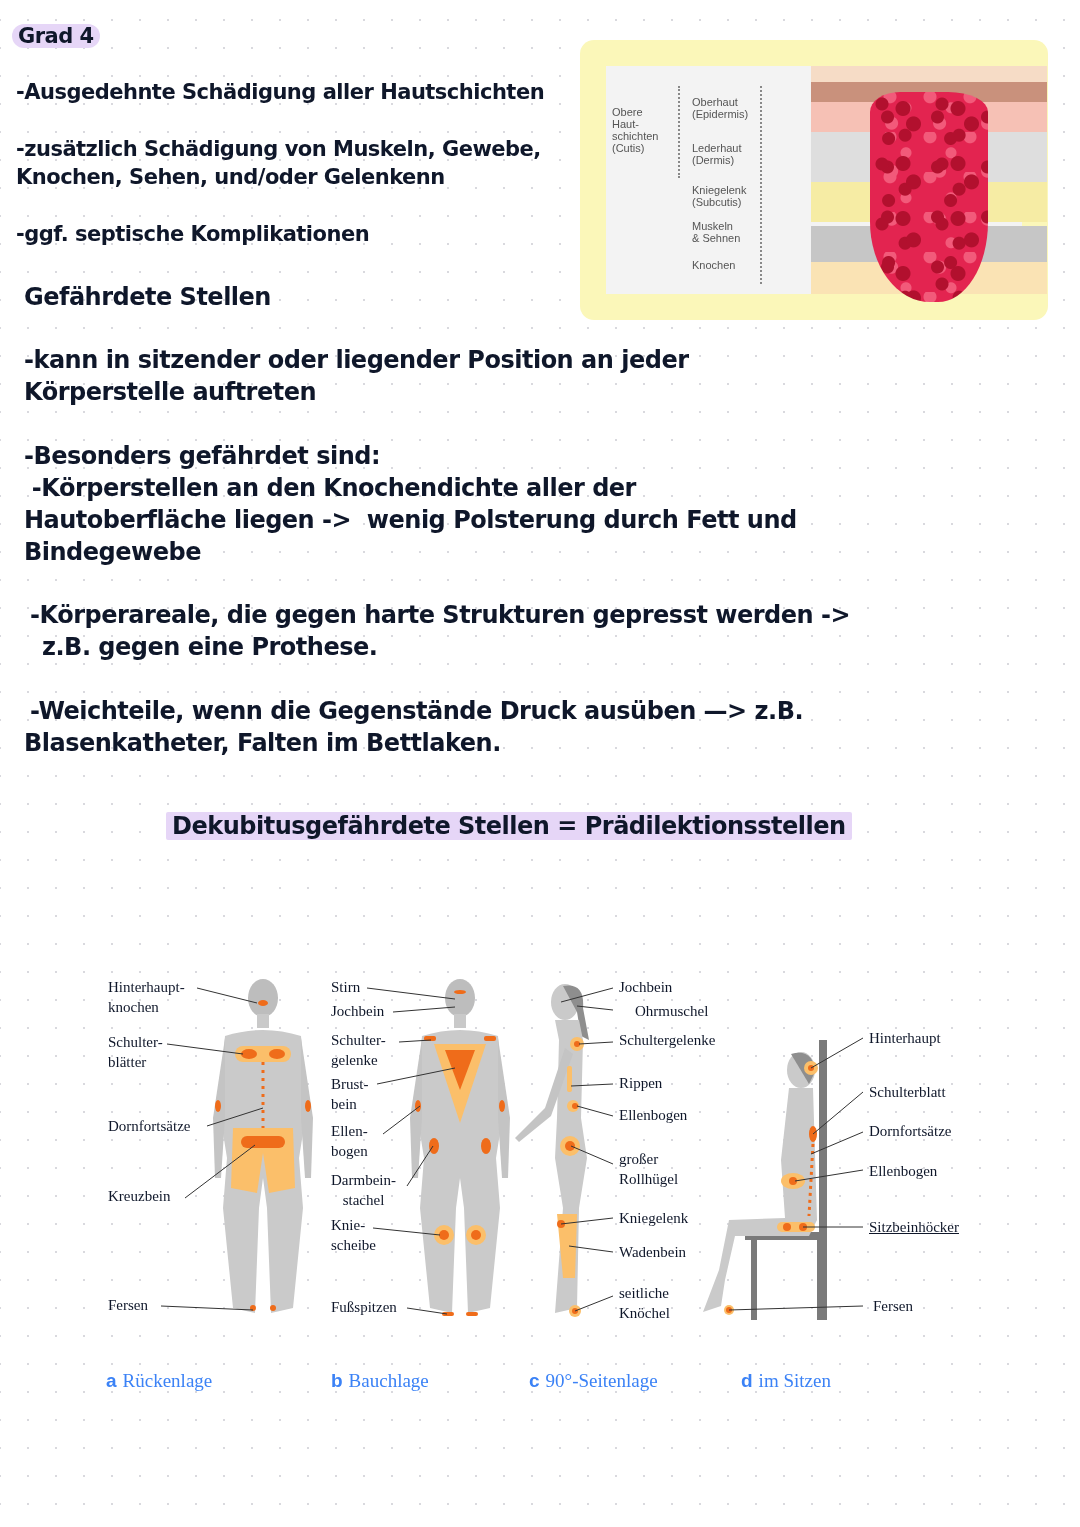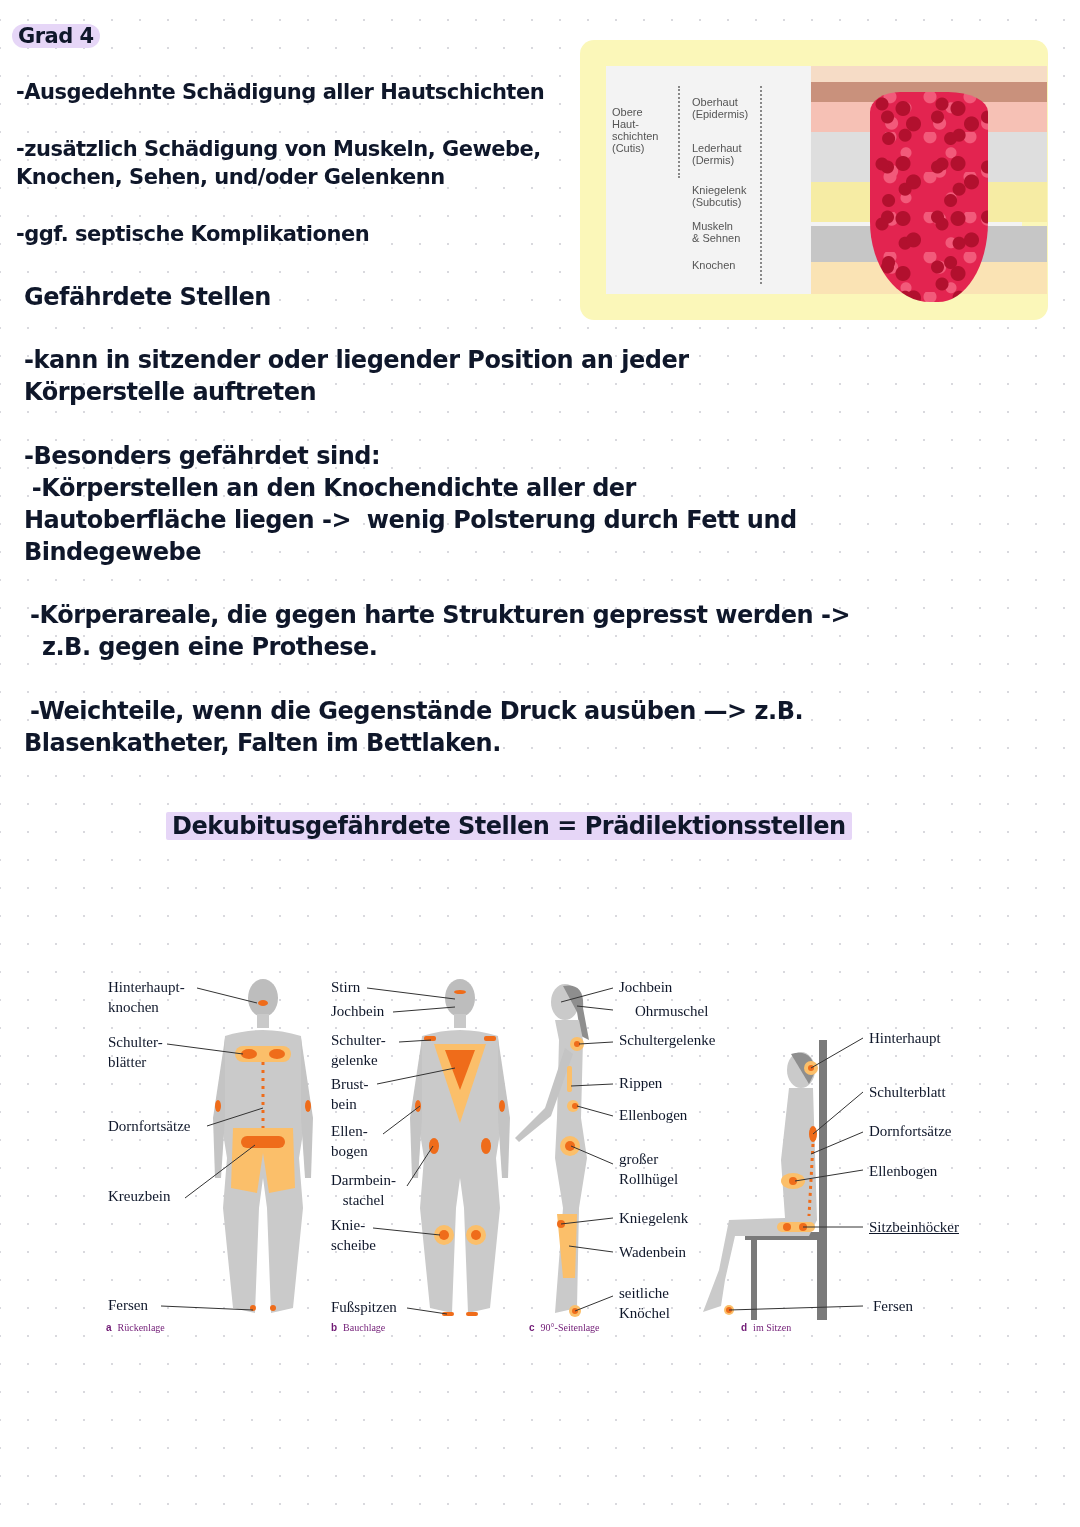--- a/index.html
+++ b/index.html
@@ -45,21 +45,21 @@
       radial-gradient(circle at 65% 80%, #b2102e 6px, transparent 7px),
       radial-gradient(circle at 50% 12%, #f25a7a 6px, transparent 7px),
       radial-gradient(circle at 80% 35%, #f25a7a 5px, transparent 6px),
       radial-gradient(circle at 45% 65%, #f25a7a 6px, transparent 7px),
       #e32450;
     background-size: 60px 60px, 55px 55px, 50px 50px, 58px 58px, 62px 62px, 54px 54px, 40px 40px, 45px 45px, 48px 48px, auto;
   }
   
   .fig-area { position: absolute; left: 95px; top: 970px; width: 900px; height: 380px; }
   .fig-label { position: absolute; font-family: "Liberation Serif", serif; font-size: 15px; color: #0f172a; line-height: 1.3; }
-  .fig-caption { position: absolute; font-family: "Liberation Serif", serif; font-size: 10px; color: #701a75; }
+  .fig-caption { position: absolute; font-family: "Liberation Serif", serif; font-size: 19px; color: #3b82f6; margin-top: 48px; }
   .fig-caption b { font-family: "Liberation Sans", sans-serif; margin-right: 6px; }
   svg.figs { position: absolute; left: 0; top: 0; }
 </style>
 </head>
 <body>
 
 <div class="hand h-sm" style="left:12px;top:24px;">
   <span class="highlight-purple">Grad 4</span>
 </div>
 <p class="hand h-sm" style="left:16px;top:80px;">-Ausgedehnte Schädigung aller Hautschichten</p>

